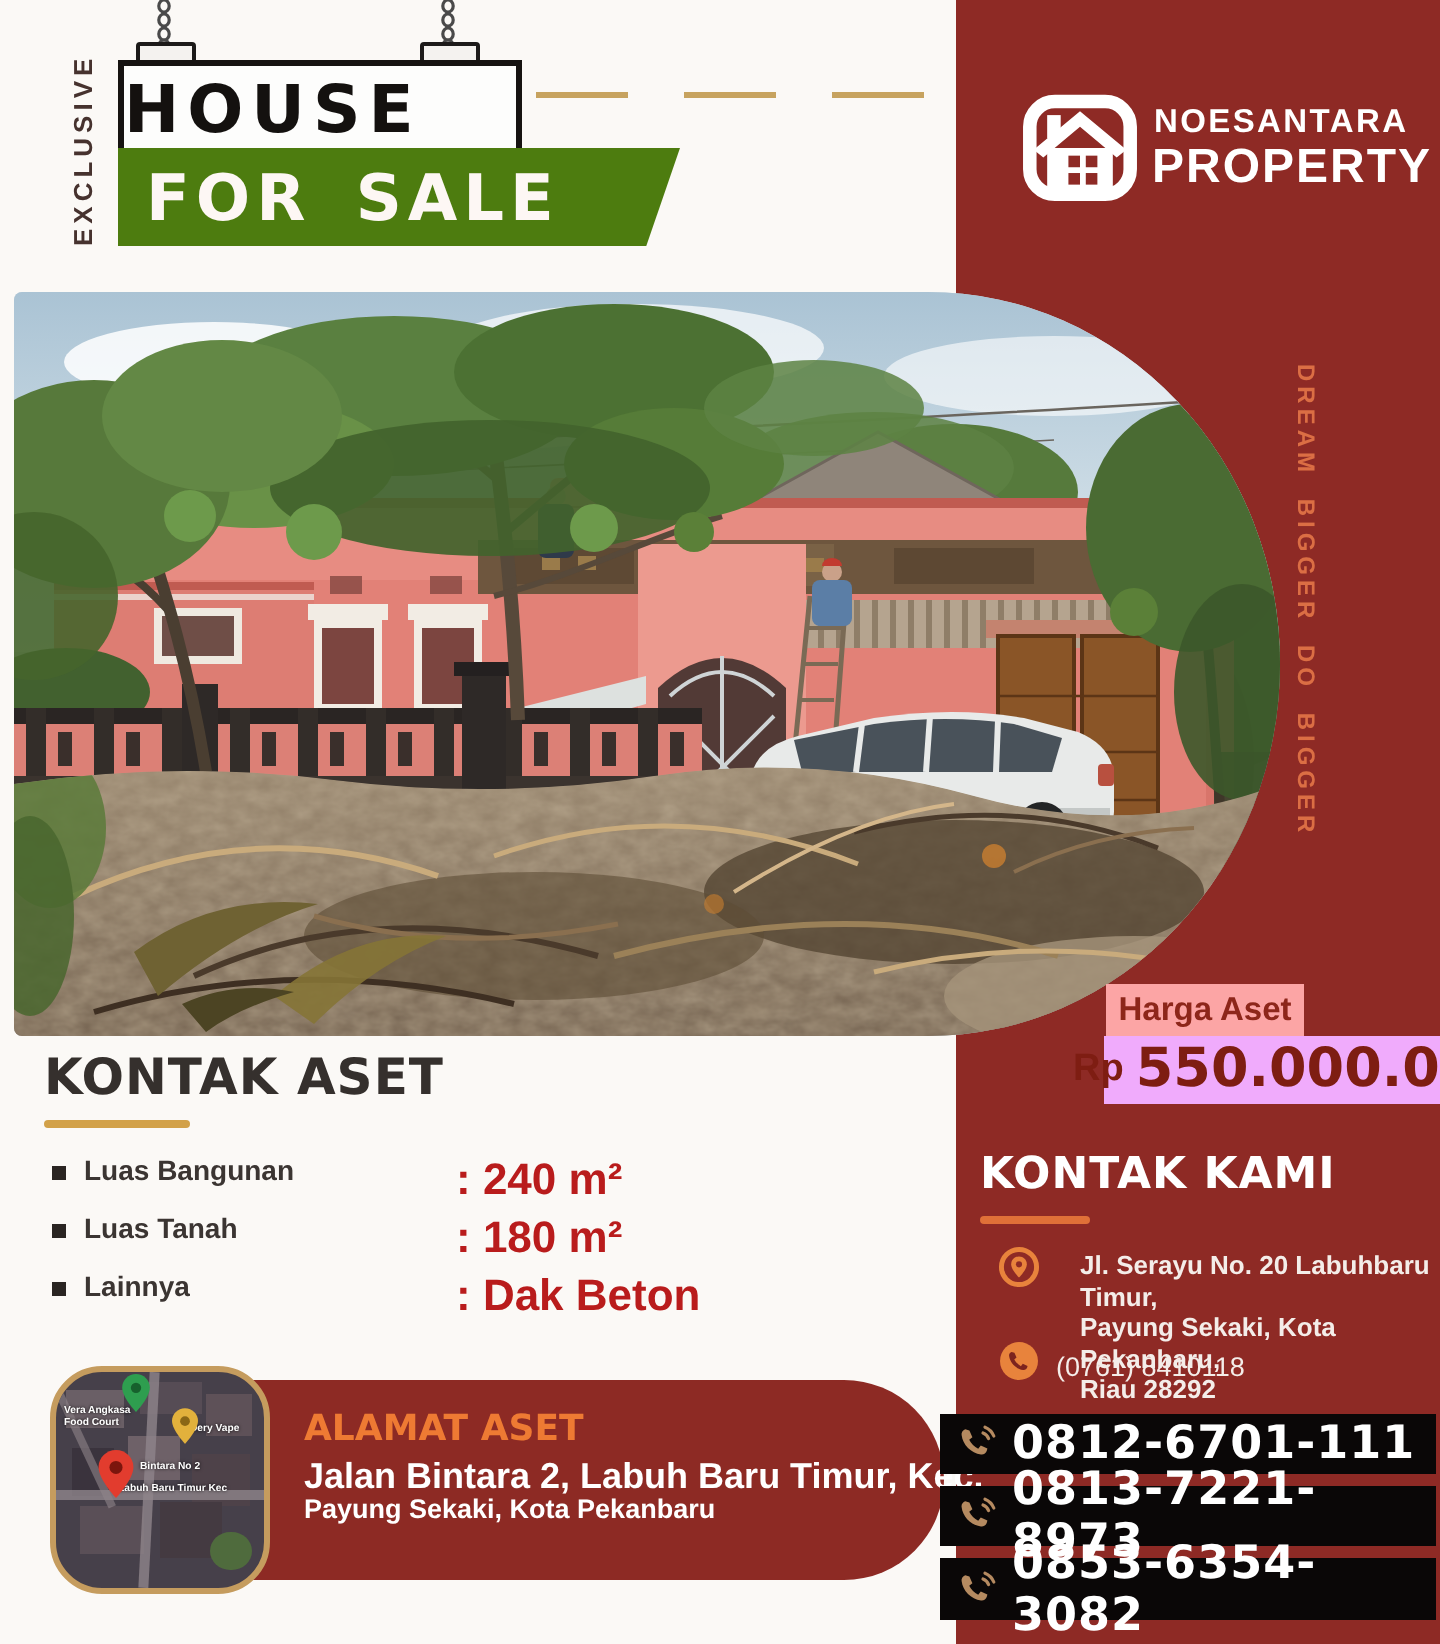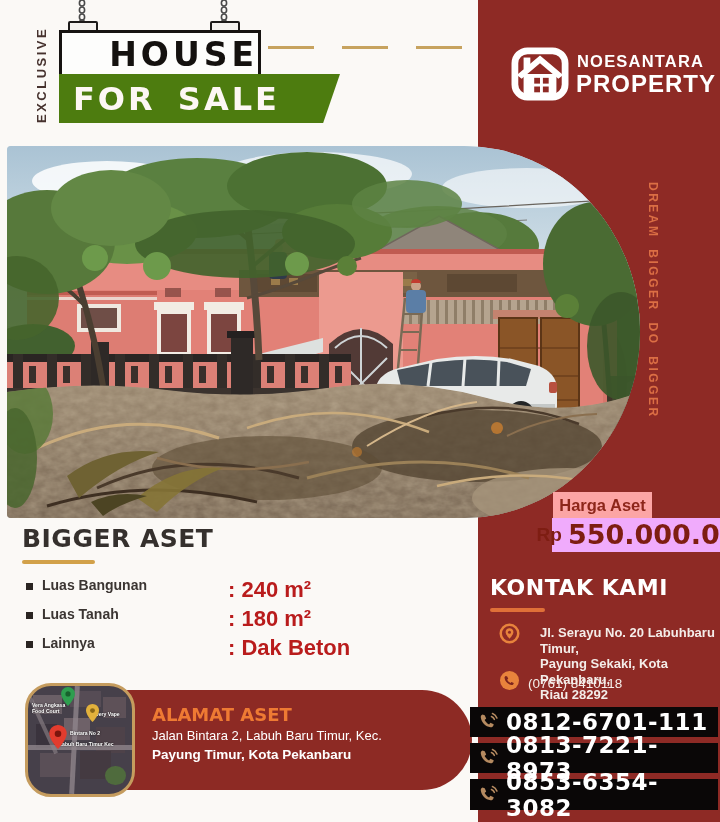--- a/index.html
+++ b/index.html
@@ -9,21 +9,21 @@
 
   
   .panel{left:478px;top:0;width:242px;height:822px;background:#8E2A25;}
 
   
   .chain{width:12px;height:26px;}
   .chain1{left:76px;top:0;} .chain2{left:218px;top:0;}
   .mount{width:26px;height:9px;background:#f4f2ef;border:2px solid #1c1a19;border-radius:2px;}
   .mount1{left:68px;top:21px;} .mount2{left:210px;top:21px;}
   .housebox{left:59px;top:30px;width:196px;height:42px;background:#fdfdfc;border:3px solid #161311;
-            display:flex;align-items:center;justify-content:flex-end;}
+            display:flex;align-items:center;justify-content:flex-start;}
   .housebox span{font-family:"DejaVu Sans",sans-serif;font-weight:900;font-size:33px;color:#14110f;letter-spacing:4px;}
   .exclusive{left:34px;top:27px;height:96px;writing-mode:vertical-rl;transform:rotate(180deg);
              font-size:13px;font-weight:800;letter-spacing:2.5px;color:#46322e;}
   .forsale{left:59px;top:74px;width:281px;height:49px;background:#4d7c0f;
            clip-path:polygon(0 0,100% 0,94% 100%,0 100%);
            display:flex;align-items:center;padding-left:14px;box-sizing:border-box;}
   .forsale span{font-family:"DejaVu Sans",sans-serif;font-weight:900;font-size:32px;color:#fdf7f4;
                 letter-spacing:3px;word-spacing:8px;}
   .dashes{left:268px;top:46px;width:208px;height:3px;
           background:repeating-linear-gradient(90deg,#C7A35F 0 46px,transparent 46px 74px);}
@@ -72,21 +72,21 @@
   .pill{left:40px;top:690px;width:432px;height:100px;background:#8D2A24;border-radius:26px 50px 50px 26px;}
   .mapbox{left:25px;top:683px;width:110px;height:114px;border:3px solid #C59C5E;border-radius:26px;
           overflow:hidden;background:#46404a;z-index:6;box-sizing:border-box;}
   .map{position:absolute;inset:0;}
   .blk{position:absolute;}
   .road{position:absolute;background:#8f858b;opacity:.8;}
   .mlabel{position:absolute;color:#fff;font-size:6px;line-height:7px;font-weight:700;
           text-shadow:0 0 2px #000;transform:scale(.85);transform-origin:0 0;}
   .mpin{position:absolute;}
   .alamat-title{left:152px;top:704px;font-family:"DejaVu Sans",sans-serif;font-size:18px;font-weight:900;color:#EE7A33;z-index:7;}
-  .alamat-l1{left:152px;top:728px;font-size:13px;font-weight:400;color:#fff;z-index:7;}
+  .alamat-l1{left:152px;top:728px;font-size:18px;font-weight:700;color:#fff;z-index:7;}
   .alamat-l2{left:152px;top:747px;font-size:13.5px;font-weight:800;color:#fff;z-index:7;}
 
   
   .bar{left:470px;width:248px;height:30px;background:#0A0707;z-index:7;
        display:flex;align-items:center;}
   .bar1{top:707px;} .bar2{top:743px;} .bar3{top:779px;height:31px;}
   .bar .ico{margin-left:8px;width:20px;height:20px;flex:0 0 auto;}
   .bar .num{margin-left:8px;font-family:"DejaVu Sans",sans-serif;font-size:23px;font-weight:900;color:#fff;letter-spacing:.5px;}
 </style>
 </head>
@@ -337,21 +337,21 @@
   </div>
 
   <div class="abs tagline">DREAM BIGGER DO BIGGER</div>
 
   <div class="abs price-label">Harga Aset</div>
   <div class="abs price-box">
     <span class="cur">Rp</span>
     <span class="amt">550.000.000</span>
   </div>
 
-  <div class="abs about-title">BIGGER ASET</div>
+  <div class="abs about-title">KONTAK ASET</div>
   <div class="abs about-underline"></div>
   <div class="abs about-rows">
     <div class="arow">
       <span class="bullet"></span>
       <span class="lbl">Luas Bangunan</span>
       <span class="val">: 240 m²</span>
     </div>
     <div class="arow">
       <span class="bullet"></span>
       <span class="lbl">Luas Tanah</span>
@@ -410,21 +410,21 @@
           <circle cx="8" cy="8" r="3" fill="#8a6716"></circle>
       </svg>
       <svg class="mpin" style="left:20%;top:36%;width:18px;height:24px;" viewBox="0 0 16 22">
         <path d="M8 0C3.6 0 0 3.5 0 7.8 0 13.6 8 22 8 22s8-8.4 8-14.2C16 3.5 12.4 0 8 0z" fill="#e23c2e"></path>
           <circle cx="8" cy="8" r="3" fill="#7c150d"></circle>
       </svg>
     </div>
   </div>
   <div class="abs alamat-title">ALAMAT ASET</div>
   <div class="abs alamat-l1">Jalan Bintara 2, Labuh Baru Timur, Kec.</div>
-  <div class="abs alamat-l2">Payung Timur, Kota Pekanbaru</div>
+  <div class="abs alamat-l2">Payung Sekaki, Kota Pekanbaru</div>
 
   <div class="abs bar bar1">
     <svg class="ico" viewBox="0 0 20 20">
       <path d="M4.6 2.6C3.4 3 2.6 4.2 2.8 5.5c.6 5 4.7 9.1 9.7 9.7 1.3.2 2.5-.6 2.9-1.8l.3-1.1-3.3-1.5-1.3 1.6c-1.9-1-3.5-2.6-4.5-4.5l1.6-1.3-1.5-3.3z" fill="#B58A60"></path>
       <path d="M13.5 4.5a5 5 0 0 1 2.8 2.8" stroke="#B58A60" stroke-width="1.6" fill="none" stroke-linecap="round"></path>
       <path d="M14.5 1.6a8 8 0 0 1 4.4 4.4" stroke="#B58A60" stroke-width="1.6" fill="none" stroke-linecap="round"></path>
     </svg>
     <span class="num">0812-6701-111</span>
   </div>
   <div class="abs bar bar2">

